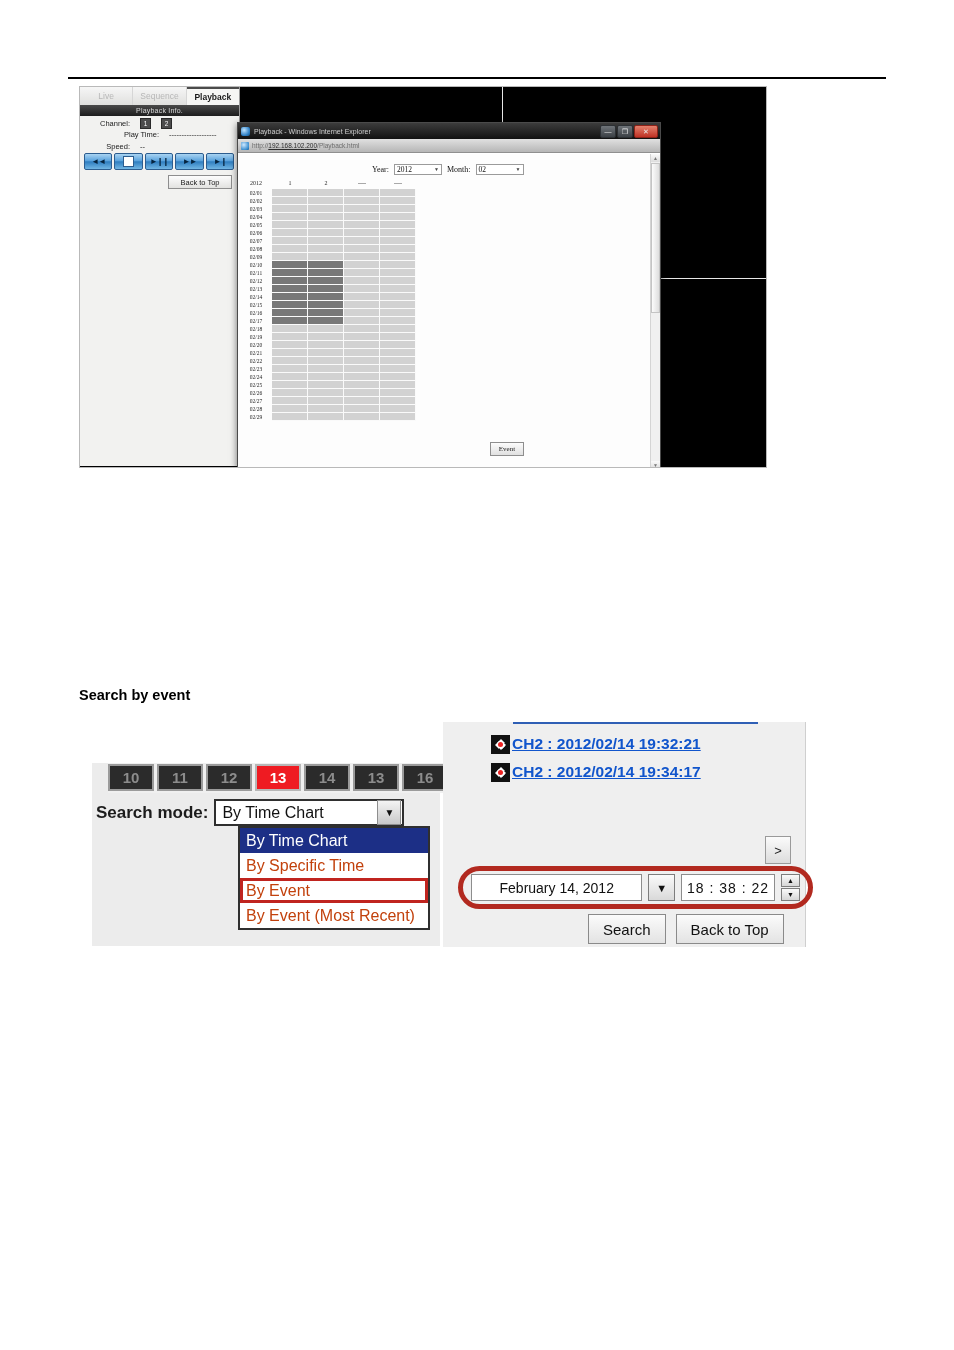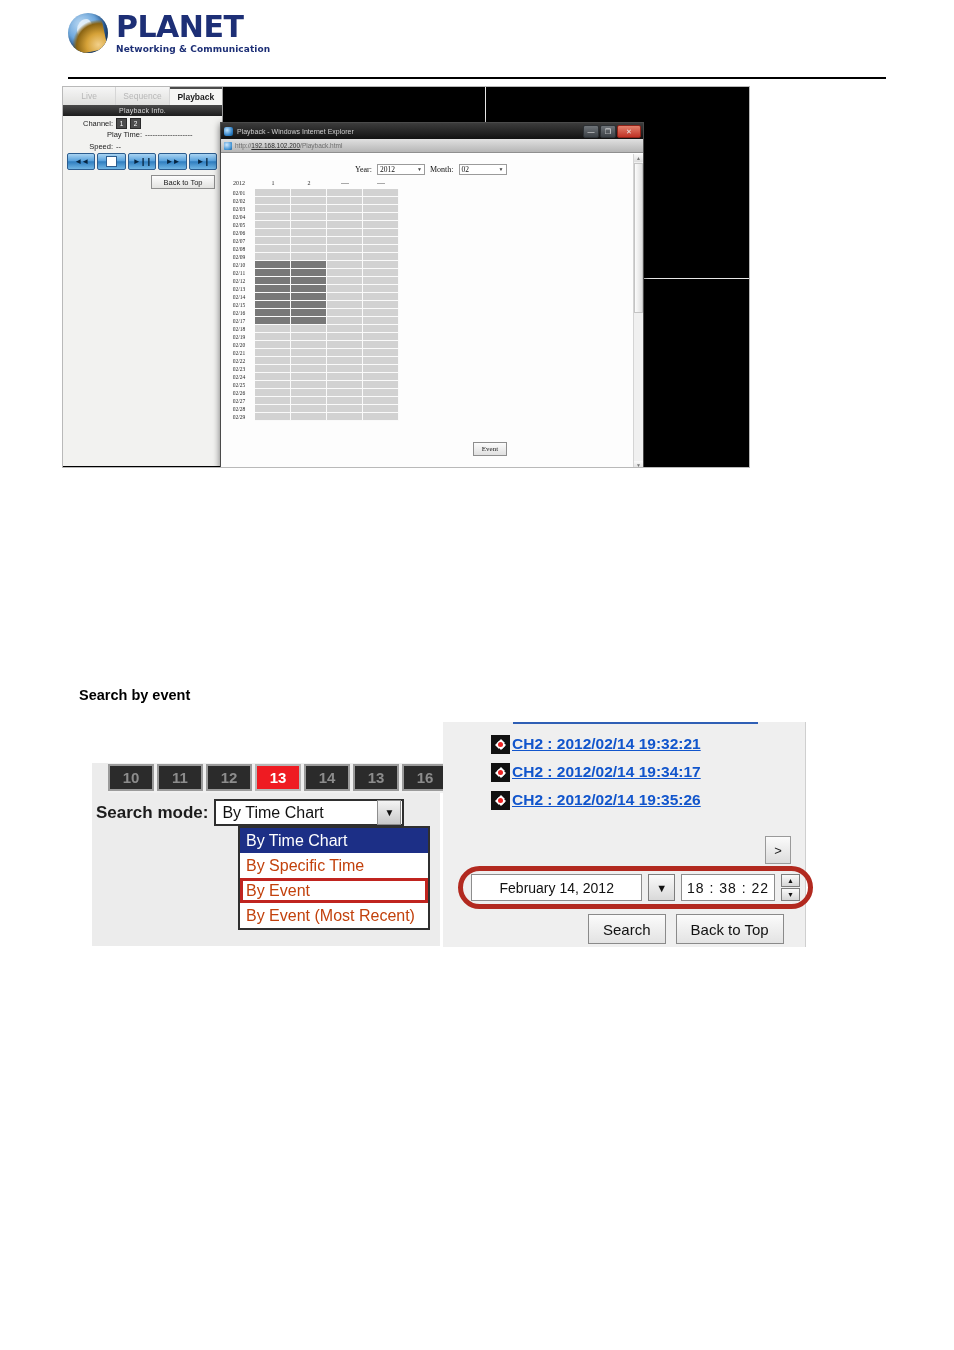--- a/index.html
+++ b/index.html
@@ -76,21 +76,21 @@
     position: absolute;
     left: 68px; top: 77px;
     width: 818px;
     height: 2px;
     background: #000;
   }
 
   
   #figure-playback {
     position: absolute;
-    left: 62px; top: 86px;
+    left: 79px; top: 86px;
     width: 686px;
     height: 380px;
     background: #000000;
     border: 1px solid #b9b9b9;
     overflow: hidden;
   }
   
   #playback-sidebar {
     position: absolute;
     left: 0; top: 0;
@@ -136,21 +136,21 @@
     letter-spacing: .2px;
   }
   .pb-row {
     position: absolute;
     left: 0;
     width: 159px;
     font-size: 7.5px;
     color: #222;
     display: flex;
     align-items: center;
-    gap: 3px;
+    gap: 10px;
     padding-left: 6px;
     box-sizing: border-box;
   }
   #pb-row-channel { top: 31px; }
   #pb-row-playtime { top: 43px; padding-left: 35px; }
   #pb-row-speed { top: 55px; }
   .pb-label { min-width: 44px; text-align: right; }
   .chan-chip {
     width: 9px; height: 9px;
     background: #4c4c4c;
@@ -641,27 +641,20 @@
     color: #111;
     display: flex;
     align-items: center;
     justify-content: center;
   }
 </style>
 </head>
 <body>
 
 <div id="page-header">
-  <div id="logo-block">
-    <div id="logo-globe"></div>
-    <div class="logo-words">
-      <div id="logo-wordmark">PLANET</div>
-      <div id="logo-tagline">Networking &amp; Communication</div>
-    </div>
-  </div>
   <div id="header-rule"></div>
 </div>
 
 <div id="figure-playback">
 
   <div id="playback-sidebar">
 
     <div id="playback-tabs">
       <div class="pb-tab">Live</div>
       <div class="pb-tab">Sequence</div>
@@ -1007,30 +1000,20 @@
       <div class="event-item">
         <span class="evt-icon">
           <span class="ar n"></span>
           <span class="ar s"></span>
           <span class="ar w"></span>
           <span class="ar e"></span>
           <span class="dot"></span>
         </span>
         <span class="evt-link">CH2 : 2012/02/14 19:34:17</span>
       </div>
-      <div class="event-item">
-        <span class="evt-icon">
-          <span class="ar n"></span>
-          <span class="ar s"></span>
-          <span class="ar w"></span>
-          <span class="ar e"></span>
-          <span class="dot"></span>
-        </span>
-        <span class="evt-link">CH2 : 2012/02/14 19:35:26</span>
-      </div>
     </div>
 
   <div id="event-next-btn">&gt;</div>
 
   <div id="datetime-wrap">
     <span id="date-field">February 14, 2012</span>
     <span id="date-dropdown-btn">▼</span>
     <span id="time-field">18 : 38 : 22</span>
     <span id="time-spinner">
       <span class="spin-btn">▲</span>

